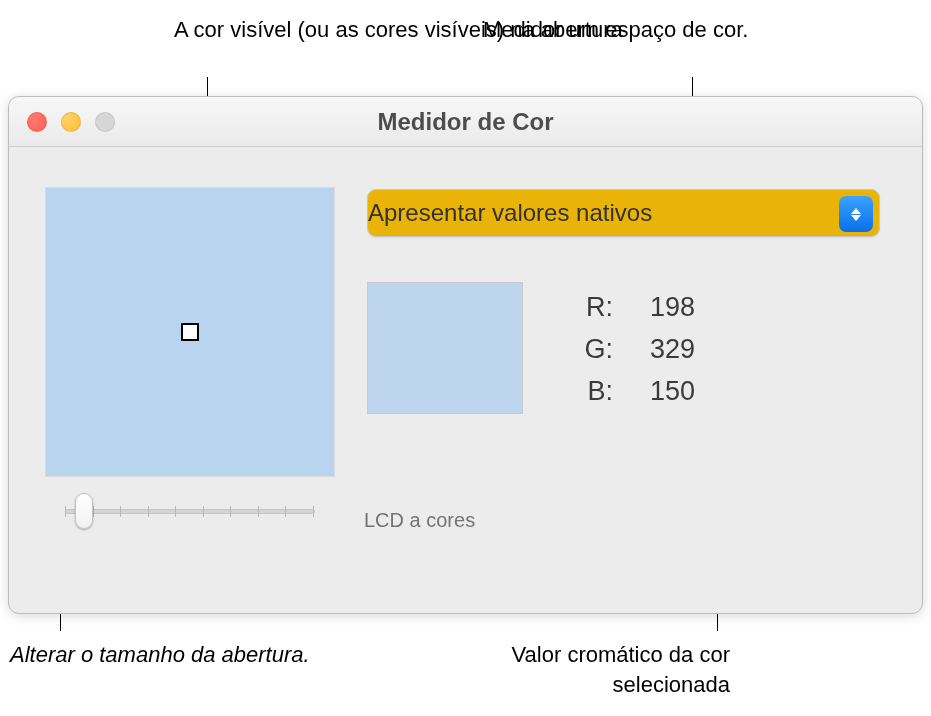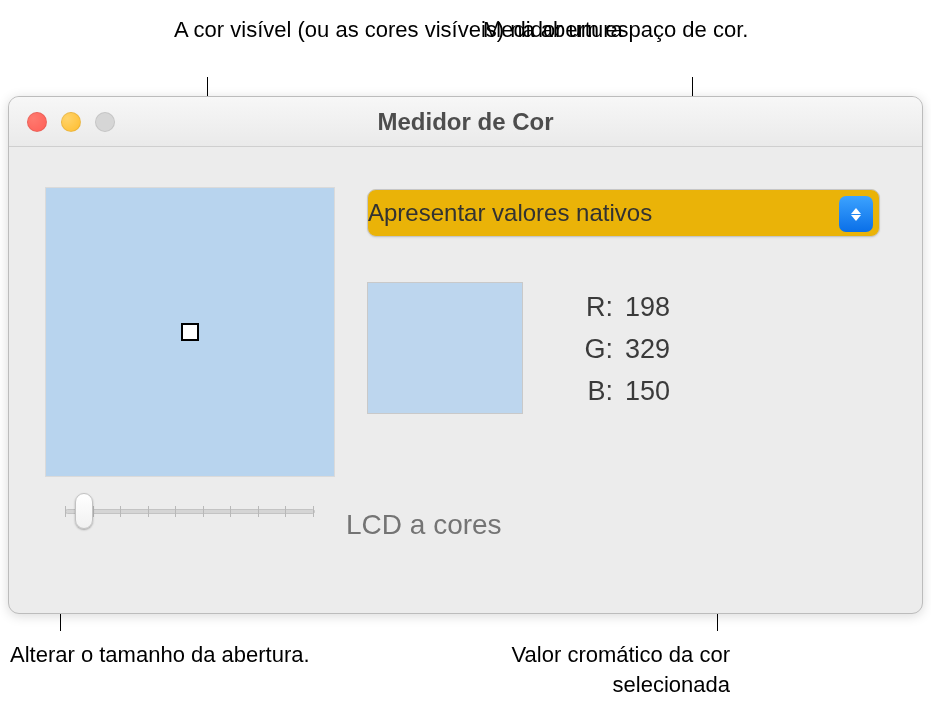--- a/index.html
+++ b/index.html
@@ -15,21 +15,21 @@
       position: relative;
     }
     .callout {
       position: absolute;
       font-size: 22px;
       color: #000;
       line-height: 1.35;
     }
     .callout-tl { left: 174px; top: 15px; }
     .callout-tr { left: 483px; top: 15px; }
-    .callout-bl { left: 10px; top: 640px; }
+    .callout-bl { left: 10px; top: 640px; font-style: italic; }
     .callout-br { left: 480px; top: 640px; text-align: right; width: 250px;}
     .callout-line {
       position: absolute;
       background: #000;
     }
     .line-tl { left: 207px; top: 77px; width: 1px; height: 145px; }
     .line-tr { left: 692px; top: 77px; width: 1px; height: 108px; }
     .line-bl-v { left: 60px; top: 536px; width: 1px; height: 95px; }
     .line-br-v { left: 717px; top: 352px; width: 1px; height: 279px; }
     .bracket {
@@ -200,26 +200,26 @@
     }
     .values {
       position: absolute;
       left: 562px;
       top: 140px;
       font-size: 27px;
       color: #3a3a3a;
     }
     .row { display: flex; gap: 12px; line-height: 1.55; }
     .row .lab { width: 42px; text-align: right; }
-    .row .val { width: 70px; text-align: left; }
+    .row .val { width: 70px; text-align: right; }
     .display-name {
       position: absolute;
-      left: 337px;
+      left: 355px;
       top: 362px;
-      font-size: 28px;
+      font-size: 20px;
       color: #747474;
     }
   </style>
 </head>
 <body>
 
 <div class="callout callout-tl">A cor visível (ou as cores visíveis) na abertura</div>
 <div class="callout callout-tr">Medidor um espaço de cor.</div>
 <div class="callout callout-bl">Alterar o tamanho da abertura.</div>
 <div class="callout callout-br">Valor cromático da cor selecionada</div>

